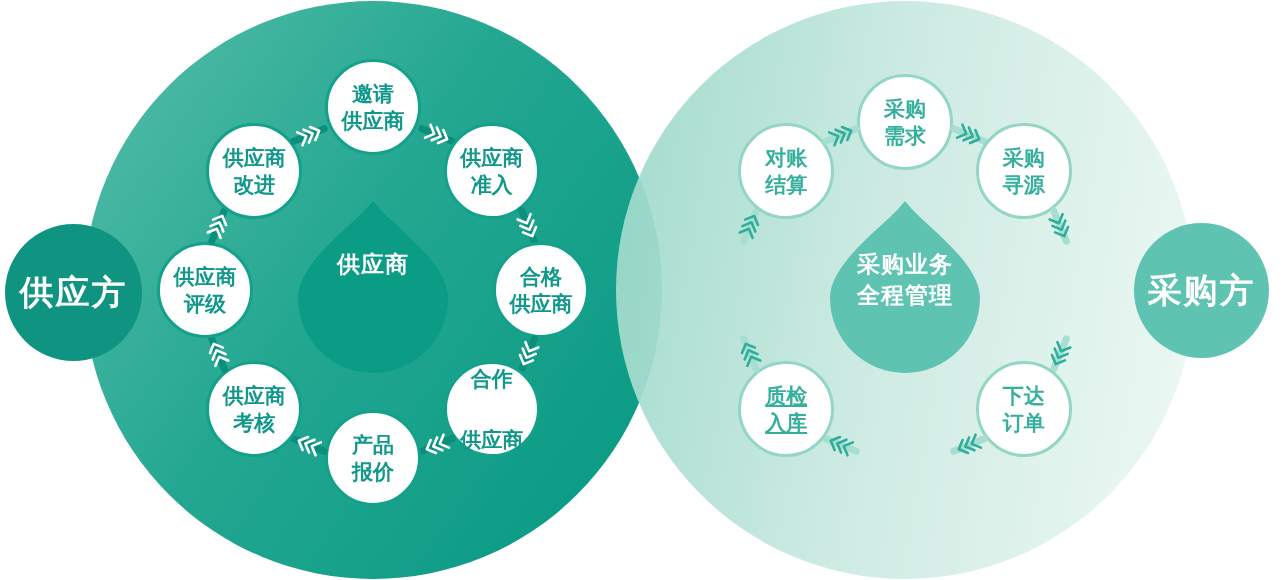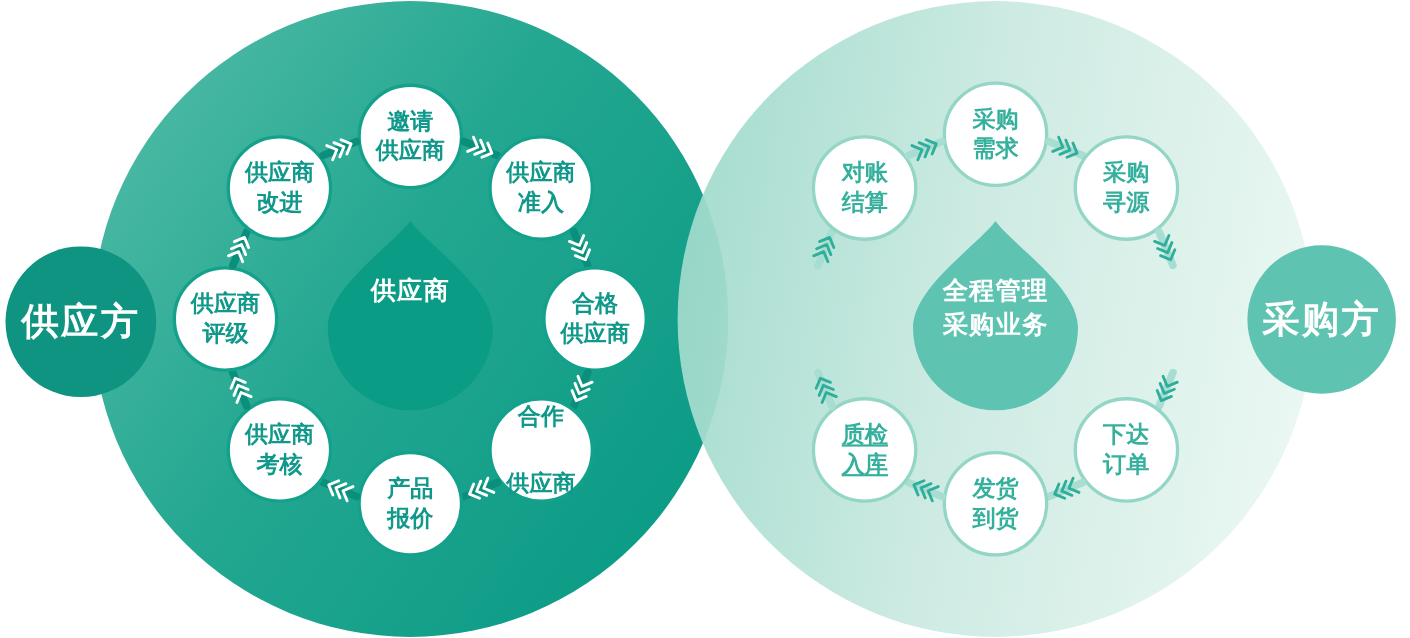--- a/index.html
+++ b/index.html
@@ -75,21 +75,21 @@
 
   <div class="group left" id="group-left">
     <div class="droplet">
       <svg viewBox="0 0 160 180" width="160" height="180">
         <path d="M80 4 C96 26 155 64 155 101 A75 75 0 0 1 5 101 C5 64 64 26 80 4 Z"></path>
       </svg>
       <div class="droplet-text">
         <div>供应商</div>
       </div>
     </div>
-  <div class="node l" style="left: 241px; top: 75px;">
+  <div class="node l" style="left: 241px; top: 58px;">
         <span>邀请</span>
         <span>供应商</span>
       </div>
       <div class="connector l" style="left: 333.291px; top: 121.788px; transform: rotate(22.5deg);">
         <svg viewBox="0 0 40 24" width="40" height="24">
           <rect class="stub" x="0" y="8.5" width="40" height="7" rx="3.5"></rect>
           <path class="chev" fill="none" stroke-width="2.6" stroke-linecap="round" stroke-linejoin="round" d="M10 5 l7 7 -7 7 M17 5 l7 7 -7 7 M24 5 l7 7 -7 7"></path>
         </svg>
       </div>
       <div class="node l" style="left: 359.794px; top: 122.206px;">
@@ -163,22 +163,22 @@
         </svg>
       </div>
     </div>
 
   <div class="group right" id="group-right">
     <div class="droplet">
       <svg viewBox="0 0 160 180" width="160" height="180">
         <path d="M80 4 C96 26 155 64 155 101 A75 75 0 0 1 5 101 C5 64 64 26 80 4 Z"></path>
       </svg>
       <div class="droplet-text">
+        <div>采购业务</div>
         <div>全程管理</div>
-        <div>采购业务</div>
       </div>
     </div>
   <div class="node r" style="left: 241px; top: 73px;">
         <span>采购</span>
         <span>需求</span>
       </div>
       <div class="connector r" style="left: 333.291px; top: 121.788px; transform: rotate(22.5deg);">
         <svg viewBox="0 0 40 24" width="40" height="24">
           <rect class="stub" x="0" y="8.5" width="40" height="7" rx="3.5"></rect>
           <path class="chev" fill="none" stroke-width="2.6" stroke-linecap="round" stroke-linejoin="round" d="M10 5 l7 7 -7 7 M17 5 l7 7 -7 7 M24 5 l7 7 -7 7"></path>
@@ -202,24 +202,20 @@
       </div>
       <div class="node r" style="left: 359.794px; top: 359.794px;">
         <span>下达</span>
         <span>订单</span>
       </div>
       <div class="connector r" style="left: 333.291px; top: 432.212px; transform: rotate(157.5deg);">
         <svg viewBox="0 0 40 24" width="40" height="24">
           <rect class="stub" x="0" y="8.5" width="40" height="7" rx="3.5"></rect>
           <path class="chev" fill="none" stroke-width="2.6" stroke-linecap="round" stroke-linejoin="round" d="M10 5 l7 7 -7 7 M17 5 l7 7 -7 7 M24 5 l7 7 -7 7"></path>
         </svg>
-      </div>
-      <div class="node r" style="left: 241px; top: 409px;">
-        <span>发货</span>
-        <span>到货</span>
       </div>
       <div class="connector r" style="left: 204.709px; top: 432.212px; transform: rotate(202.5deg);">
         <svg viewBox="0 0 40 24" width="40" height="24">
           <rect class="stub" x="0" y="8.5" width="40" height="7" rx="3.5"></rect>
           <path class="chev" fill="none" stroke-width="2.6" stroke-linecap="round" stroke-linejoin="round" d="M10 5 l7 7 -7 7 M17 5 l7 7 -7 7 M24 5 l7 7 -7 7"></path>
         </svg>
       </div>
       <div class="node r" style="left: 122.206px; top: 359.794px; text-decoration: underline;">
         <span>质检</span>
         <span>入库</span>

